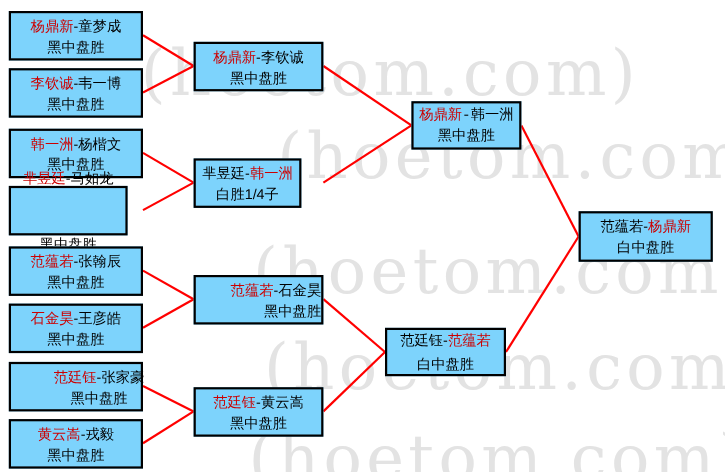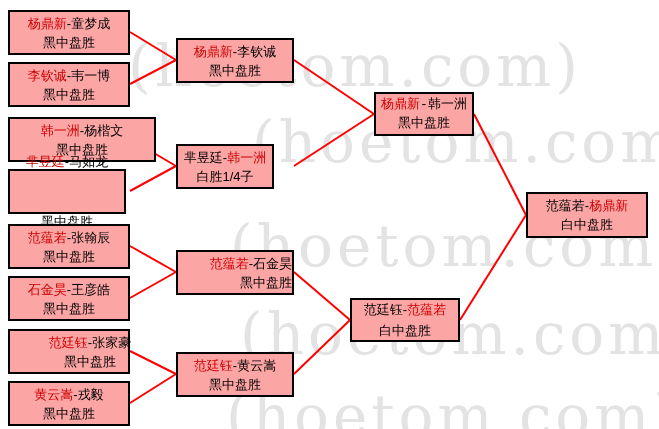--- a/index.html
+++ b/index.html
@@ -29,21 +29,21 @@
     pointer-events: none;
   }
   svg.lines line {
     stroke: var(--line-color, #ff0000);
     stroke-width: 2;
   }
 
   .match {
     position: absolute;
     z-index: 2;
-    background: #fca5a5;
+    background: #7dd3fc;
     border: 2px solid var(--border-color, #000000);
     display: flex;
     flex-direction: column;
     justify-content: center;
     align-items: center;
     text-align: center;
     font-size: 13px;
     line-height: 19px;
     color: #000000;
     white-space: nowrap;
@@ -79,25 +79,25 @@
   </svg>
 
   <div class="match" style="left:8px; top:10px; width:122px; height:45px;">
     <div><span class="p1 winner">杨鼎新</span><span class="sep">-</span><span class="p2">童梦成</span></div>
     <div>黑中盘胜</div>
   </div>
   <div class="match" style="left:8px; top:62px; width:122px; height:45px;">
     <div><span class="p1 winner">李钦诚</span><span class="sep">-</span><span class="p2">韦一博</span></div>
     <div>黑中盘胜</div>
   </div>
-  <div class="match" style="left:8px; top:117px; width:148px; height:45px;">
+  <div class="match" style="left:8px; top:117px; width:122px; height:45px;">
     <div><span class="p1 winner">韩一洲</span><span class="sep">-</span><span class="p2">杨楷文</span></div>
     <div>黑中盘胜</div>
   </div>
-  <div class="match" style="left:8px; top:169px; width:118px; height:45px;gap:41px;">
+  <div class="match" style="left:8px; top:169px; width:108px; height:45px;gap:41px;">
     <div><span class="p1 winner">芈昱廷</span><span class="sep">-</span><span class="p2">马如龙</span></div>
     <div>黑中盘胜</div>
   </div>
   <div class="match" style="left:8px; top:224px; width:122px; height:45px;">
     <div><span class="p1 winner">范蕴若</span><span class="sep">-</span><span class="p2">张翰辰</span></div>
     <div>黑中盘胜</div>
   </div>
   <div class="match" style="left:8px; top:276px; width:122px; height:45px;">
     <div><span class="p1 winner">石金昊</span><span class="sep">-</span><span class="p2">王彦皓</span></div>
     <div>黑中盘胜</div>

